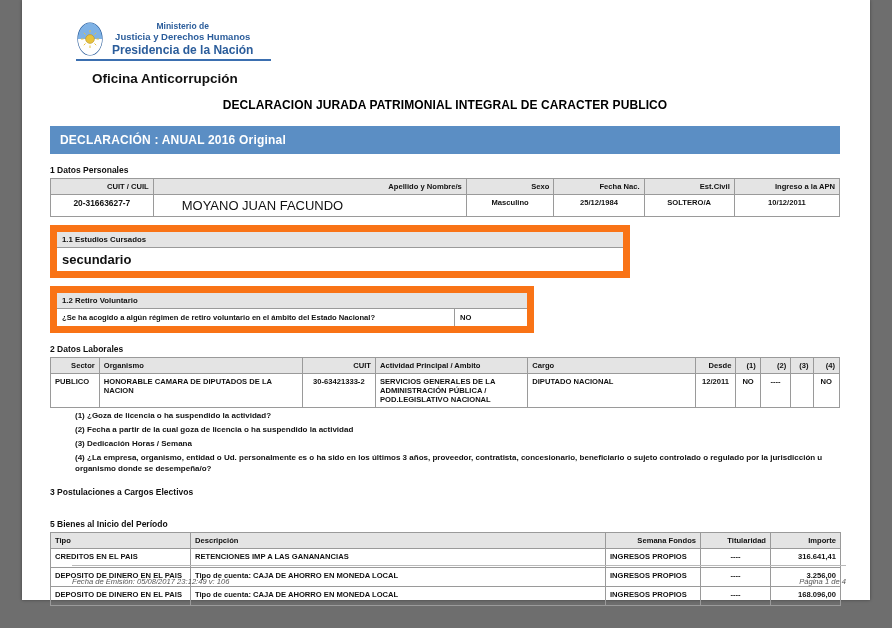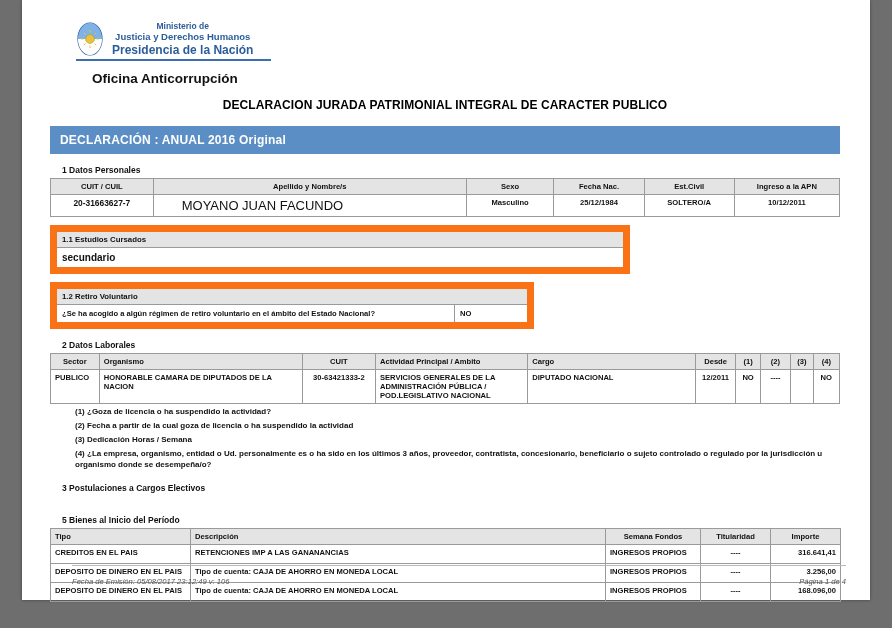--- a/index.html
+++ b/index.html
@@ -83,21 +83,21 @@
     font-weight: bold;
     padding: 7px 10px;
     letter-spacing: .2px;
   }
 
   
   .sec-title {
     font-size: 8.5px;
     font-weight: bold;
     color: #111;
-    margin: 11px 0 3px 12px;
+    margin: 11px 0 3px 0;
   }
   .note {
     font-size: 8px;
     font-weight: bold;
     color: #111;
     margin: 3px 0 0 0;
     line-height: 1.35;
     padding-left: 25px;
   }
 
@@ -107,21 +107,21 @@
     width: 100%;
     table-layout: fixed;
   }
   table.t th {
     background: #e4e4e4;
     border: 1px solid #9a9a9a;
     font-size: 7.6px;
     font-weight: bold;
     color: #111;
     padding: 3px 4px;
-    text-align: center;
+    text-align: right;
     white-space: nowrap;
   }
   table.t td {
     border: 1px solid #9a9a9a;
     font-size: 7.6px;
     color: #111;
     padding: 3px 4px;
     vertical-align: top;
   }
   .c { text-align: center; }
@@ -140,21 +140,21 @@
   }
   .box-head {
     background: #e4e4e4;
     border-bottom: 1px solid #9a9a9a;
     font-size: 7.8px;
     font-weight: bold;
     padding: 3px 5px;
     color: #111;
   }
   .box-body {
-    font-size: 10px;
+    font-size: 13px;
     font-weight: bold;
     padding: 4px 5px;
     color: #111;
     min-height: 10px;
   }
   .retiro-row {
     display: flex;
   }
   .retiro-q {
     flex: 1;

